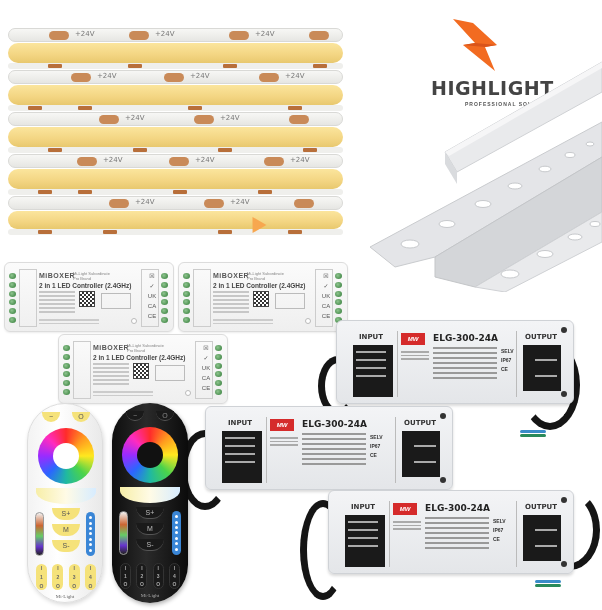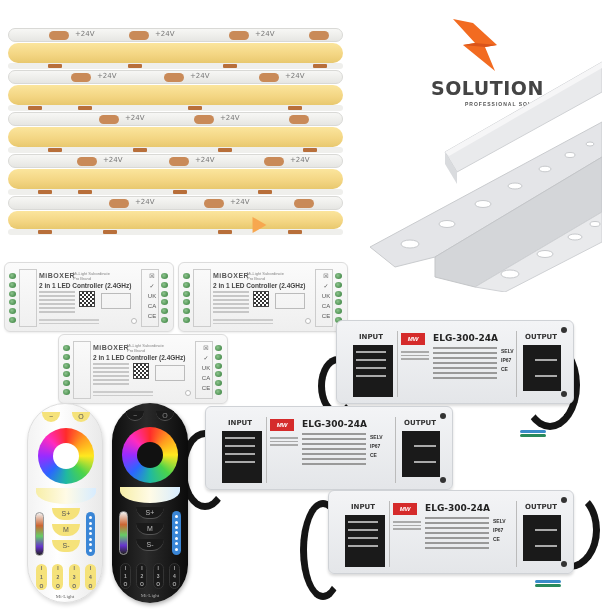--- a/index.html
+++ b/index.html
@@ -200,21 +200,21 @@
       </div>
   </div>
   <div class="reel-arrow"></div>
 </div>
 
 <div class="logo">
   <svg class="logo-mark" viewBox="0 0 60 58">
     <polygon points="8,4 30,28 18,30 50,56 40,32 52,30 28,8" fill="#f26b21"></polygon>
     <polygon points="30,28 52,30 40,32 18,30" fill="#d9541a"></polygon>
   </svg>
-  <div class="logo-name">SOLUTION</div>
+  <div class="logo-name">HIGHLIGHT</div>
   <div class="logo-sub">PROFESSIONAL SOLUTION</div>
 </div>
 
 <svg class="profile" viewBox="0 0 237 240">
 
   <polygon points="80,100 237,10 237,40 92,120" fill="#e9eaec" stroke="#cfd1d4"></polygon>
   <polygon points="80,100 92,120 92,132 80,112" fill="#d9dbde"></polygon>
   <polygon points="80,100 237,10 237,16 84,104" fill="#f6f6f7"></polygon>
 
   <polygon points="5,195 237,70 237,105 120,175 70,205 30,215" fill="#e4e5e8" stroke="#c9cbce"></polygon>

